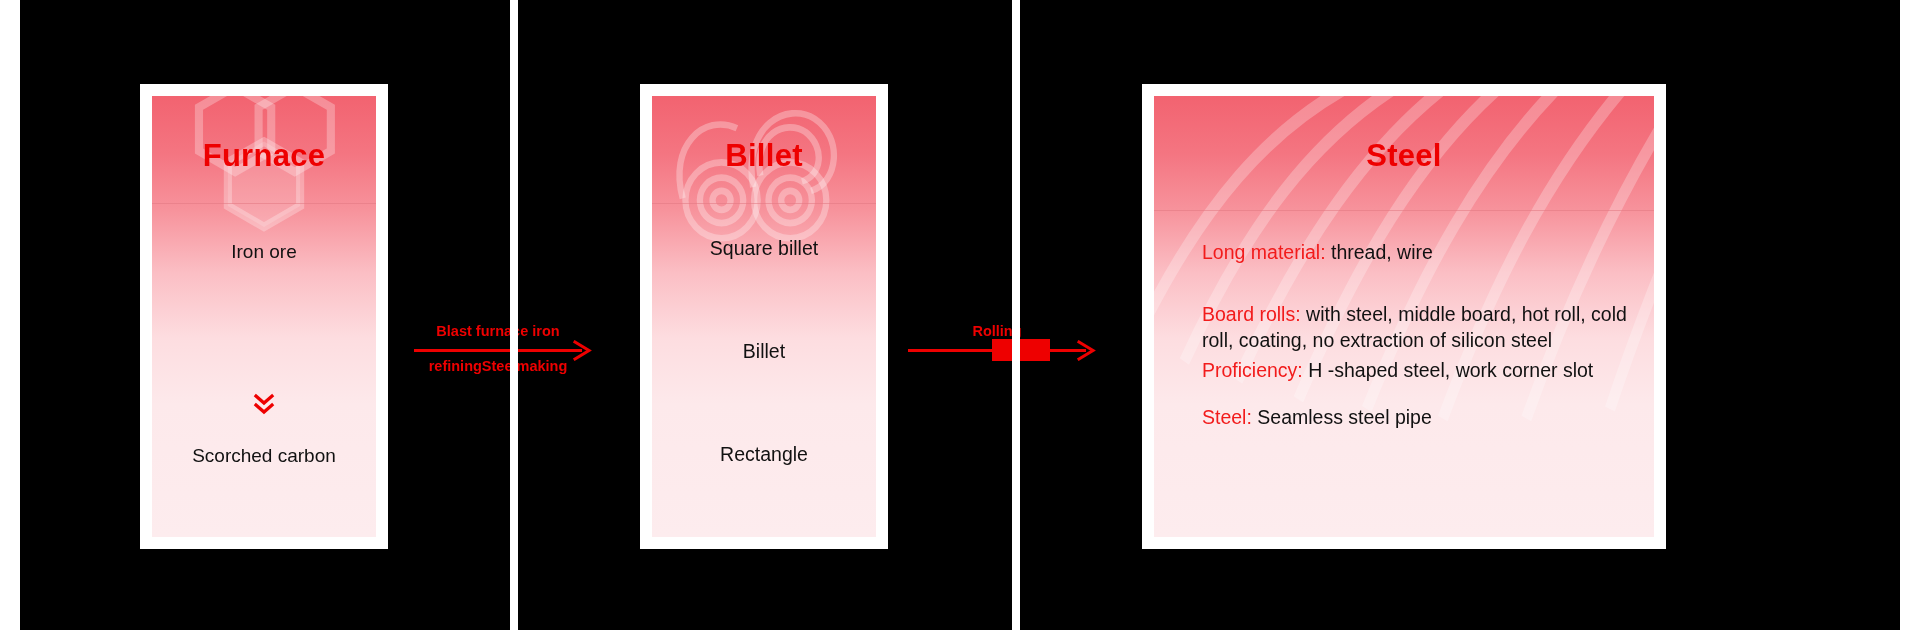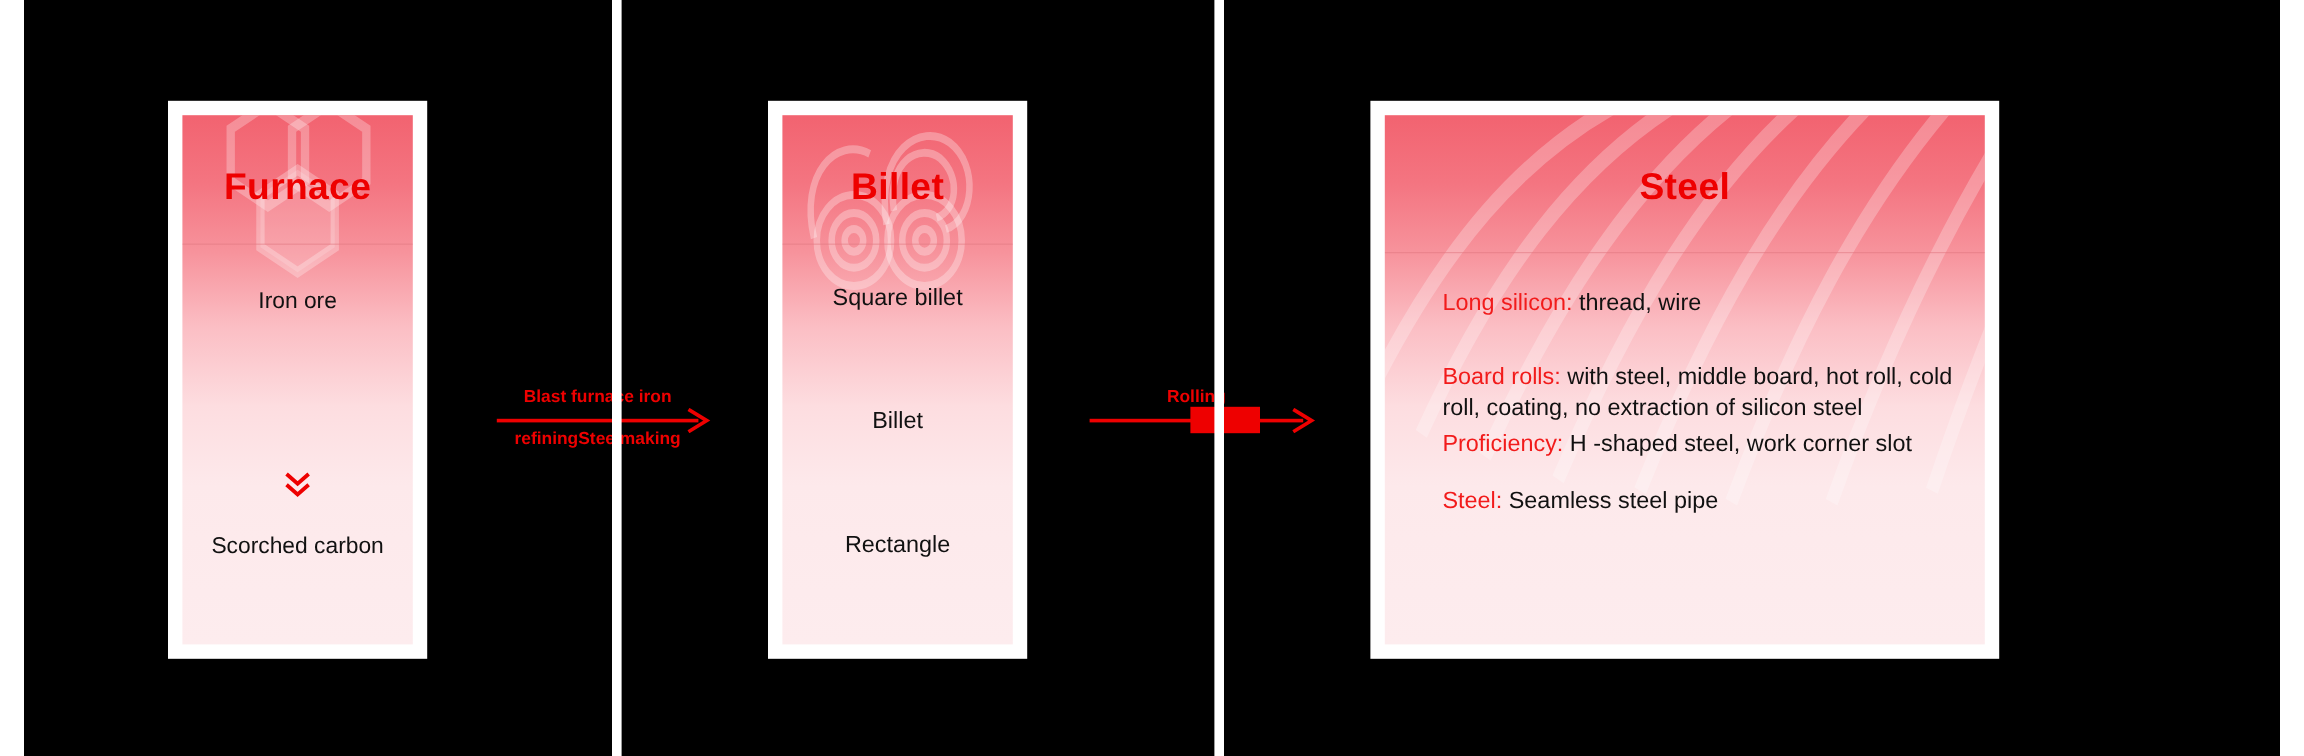--- a/index.html
+++ b/index.html
@@ -85,21 +85,21 @@
     text-align: center;
     color: #ee0000;
     font-weight: bold;
     letter-spacing: 0.3px;
   }
 
   
   #card-furnace {
     left: 140px;
     top: 84px;
-    width: 216px;
+    width: 248px;
     height: 465px;
   }
   #card-furnace .card-title { top: 42px; font-size: 31px; }
   #card-furnace .hdr-rule { top: 107px; }
 
   .furnace-body {
     position: absolute;
     left: 0; right: 0;
     top: 107px; bottom: 0;
   }
@@ -119,21 +119,21 @@
     left: 0; right: 0;
     top: 188px;
     text-align: center;
     line-height: 0;
   }
 
   
   #card-billet {
     left: 640px;
     top: 84px;
-    width: 216px;
+    width: 248px;
     height: 465px;
   }
   #card-billet .card-title { top: 42px; font-size: 31px; }
   #card-billet .hdr-rule { top: 107px; }
 
   .billet-body {
     position: absolute;
     left: 0; right: 0;
     top: 107px; bottom: 0;
   }
@@ -333,21 +333,21 @@
             <path d="M380,340 C445,200 520,80 630,-20"></path>
             <path d="M490,340 C550,205 620,90 700,-10"></path>
             <path d="M600,330 C650,210 700,120 740,40"></path>
           </g>
         </svg>
       </div>
       <div class="hdr-rule"></div>
       <div class="card-title">Steel</div>
       <div class="steel-body">
         <div class="steel-line sl-1">
-          <span class="lbl">Long silicon:</span><span> thread, wire</span>
+          <span class="lbl">Long material:</span><span> thread, wire</span>
         </div>
         <div class="steel-line sl-2">
           <span class="lbl">Board rolls:</span><span> with steel, middle board, hot roll, cold roll, coating, no extraction of silicon steel</span>
         </div>
         <div class="steel-line sl-3">
           <span class="lbl">Proficiency:</span><span> H -shaped steel, work corner slot</span>
         </div>
         <div class="steel-line sl-4">
           <span class="lbl">Steel:</span><span> Seamless steel pipe</span>
         </div>

